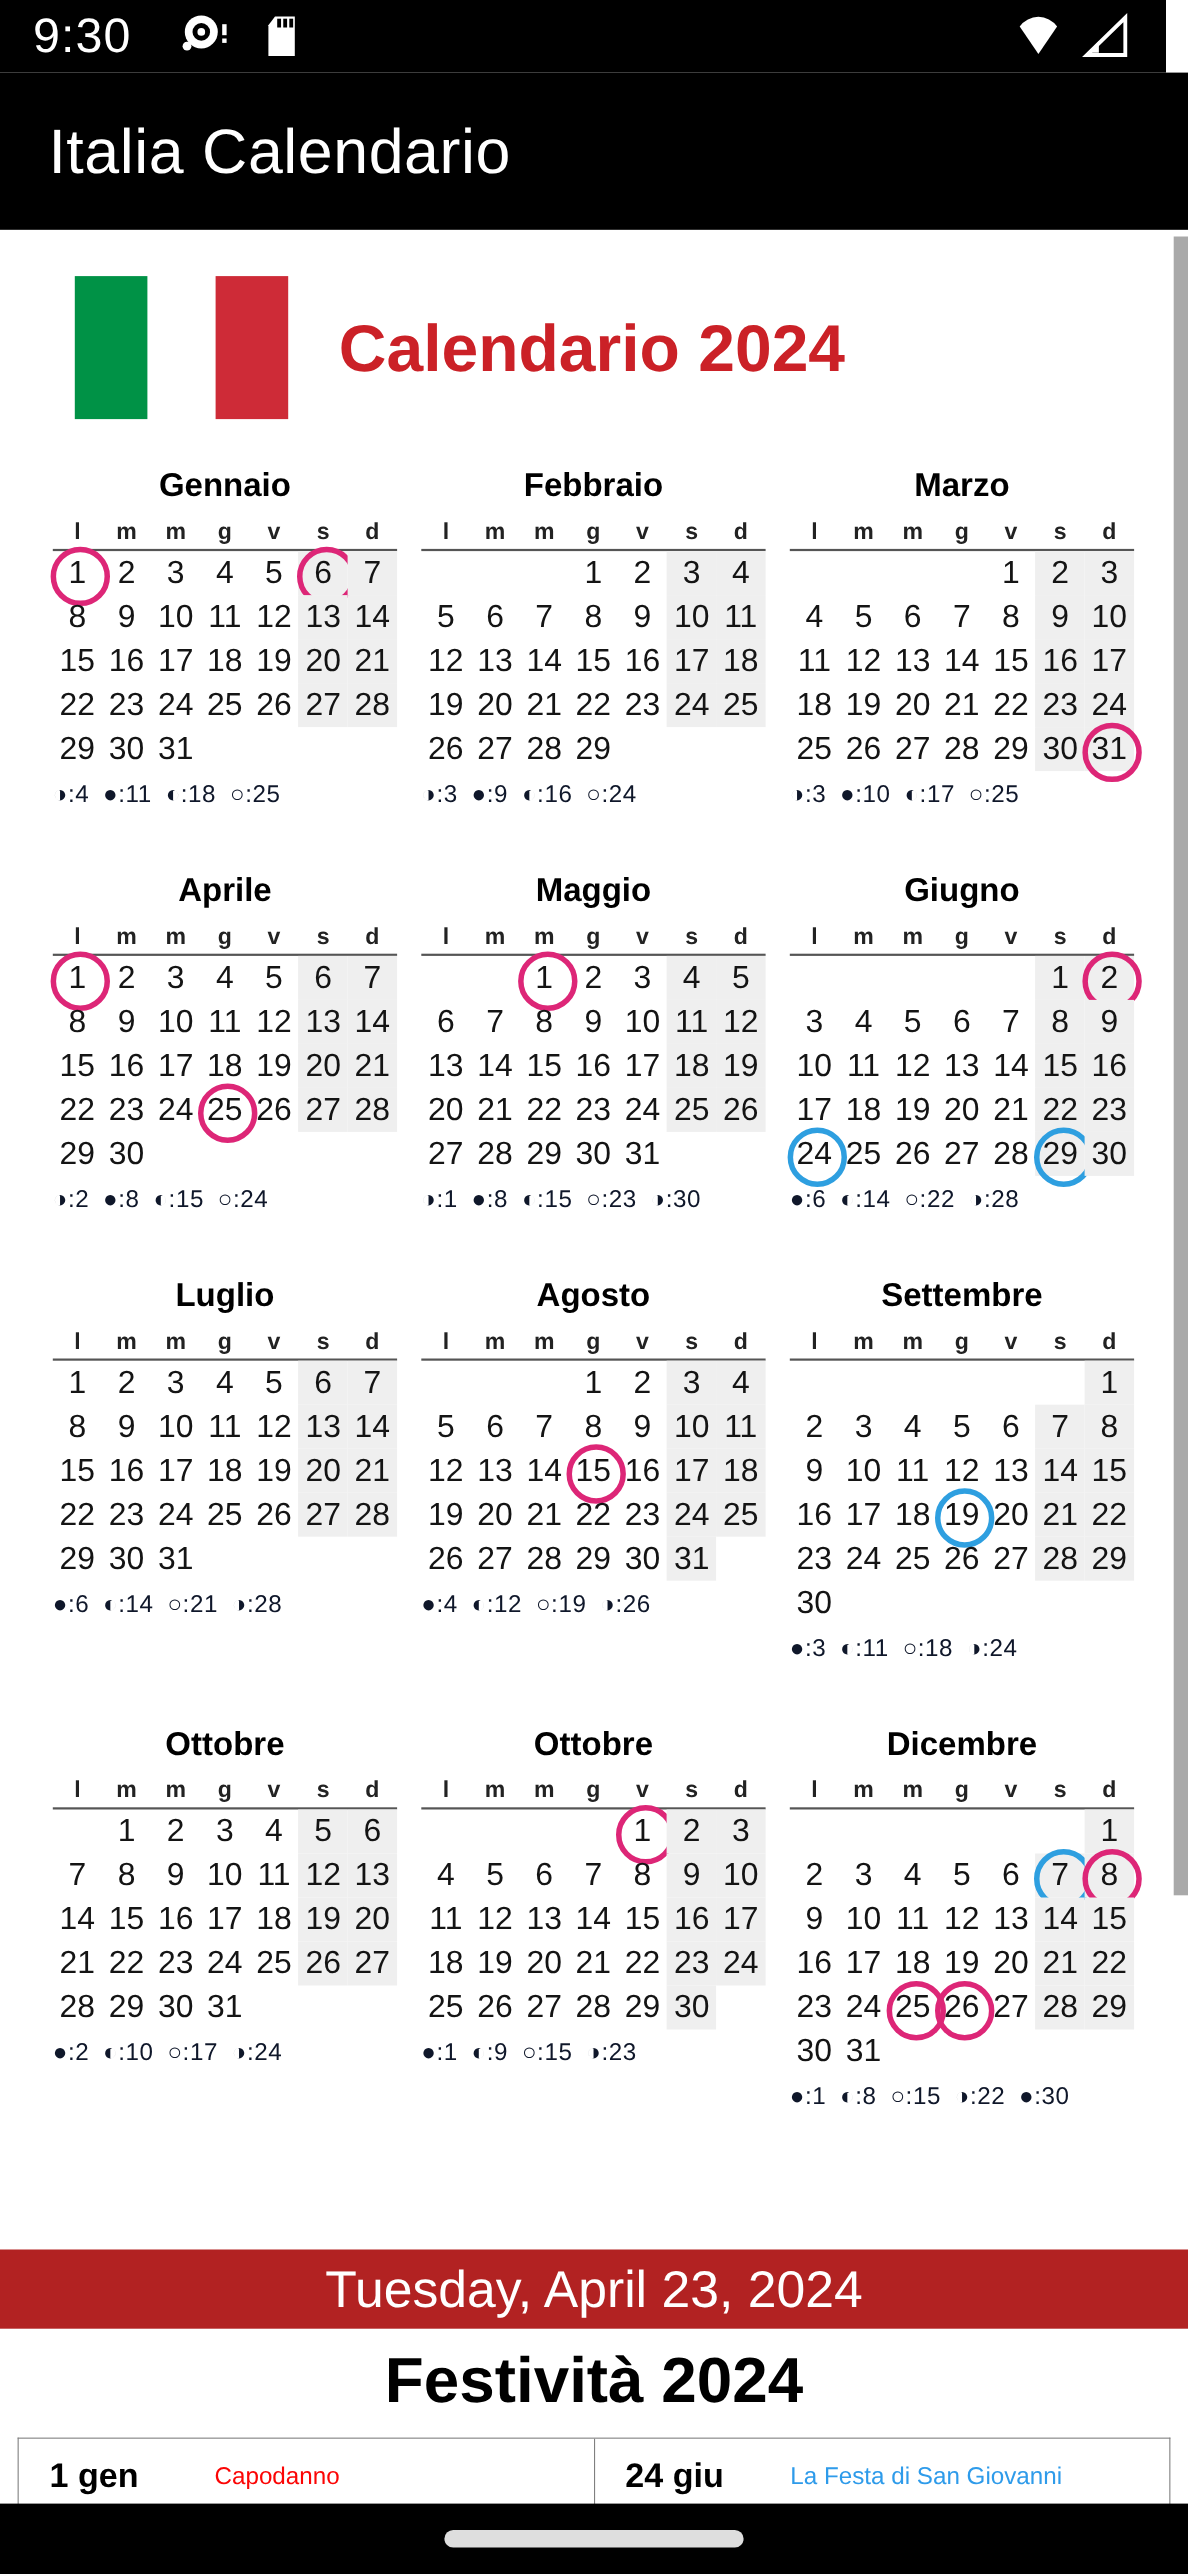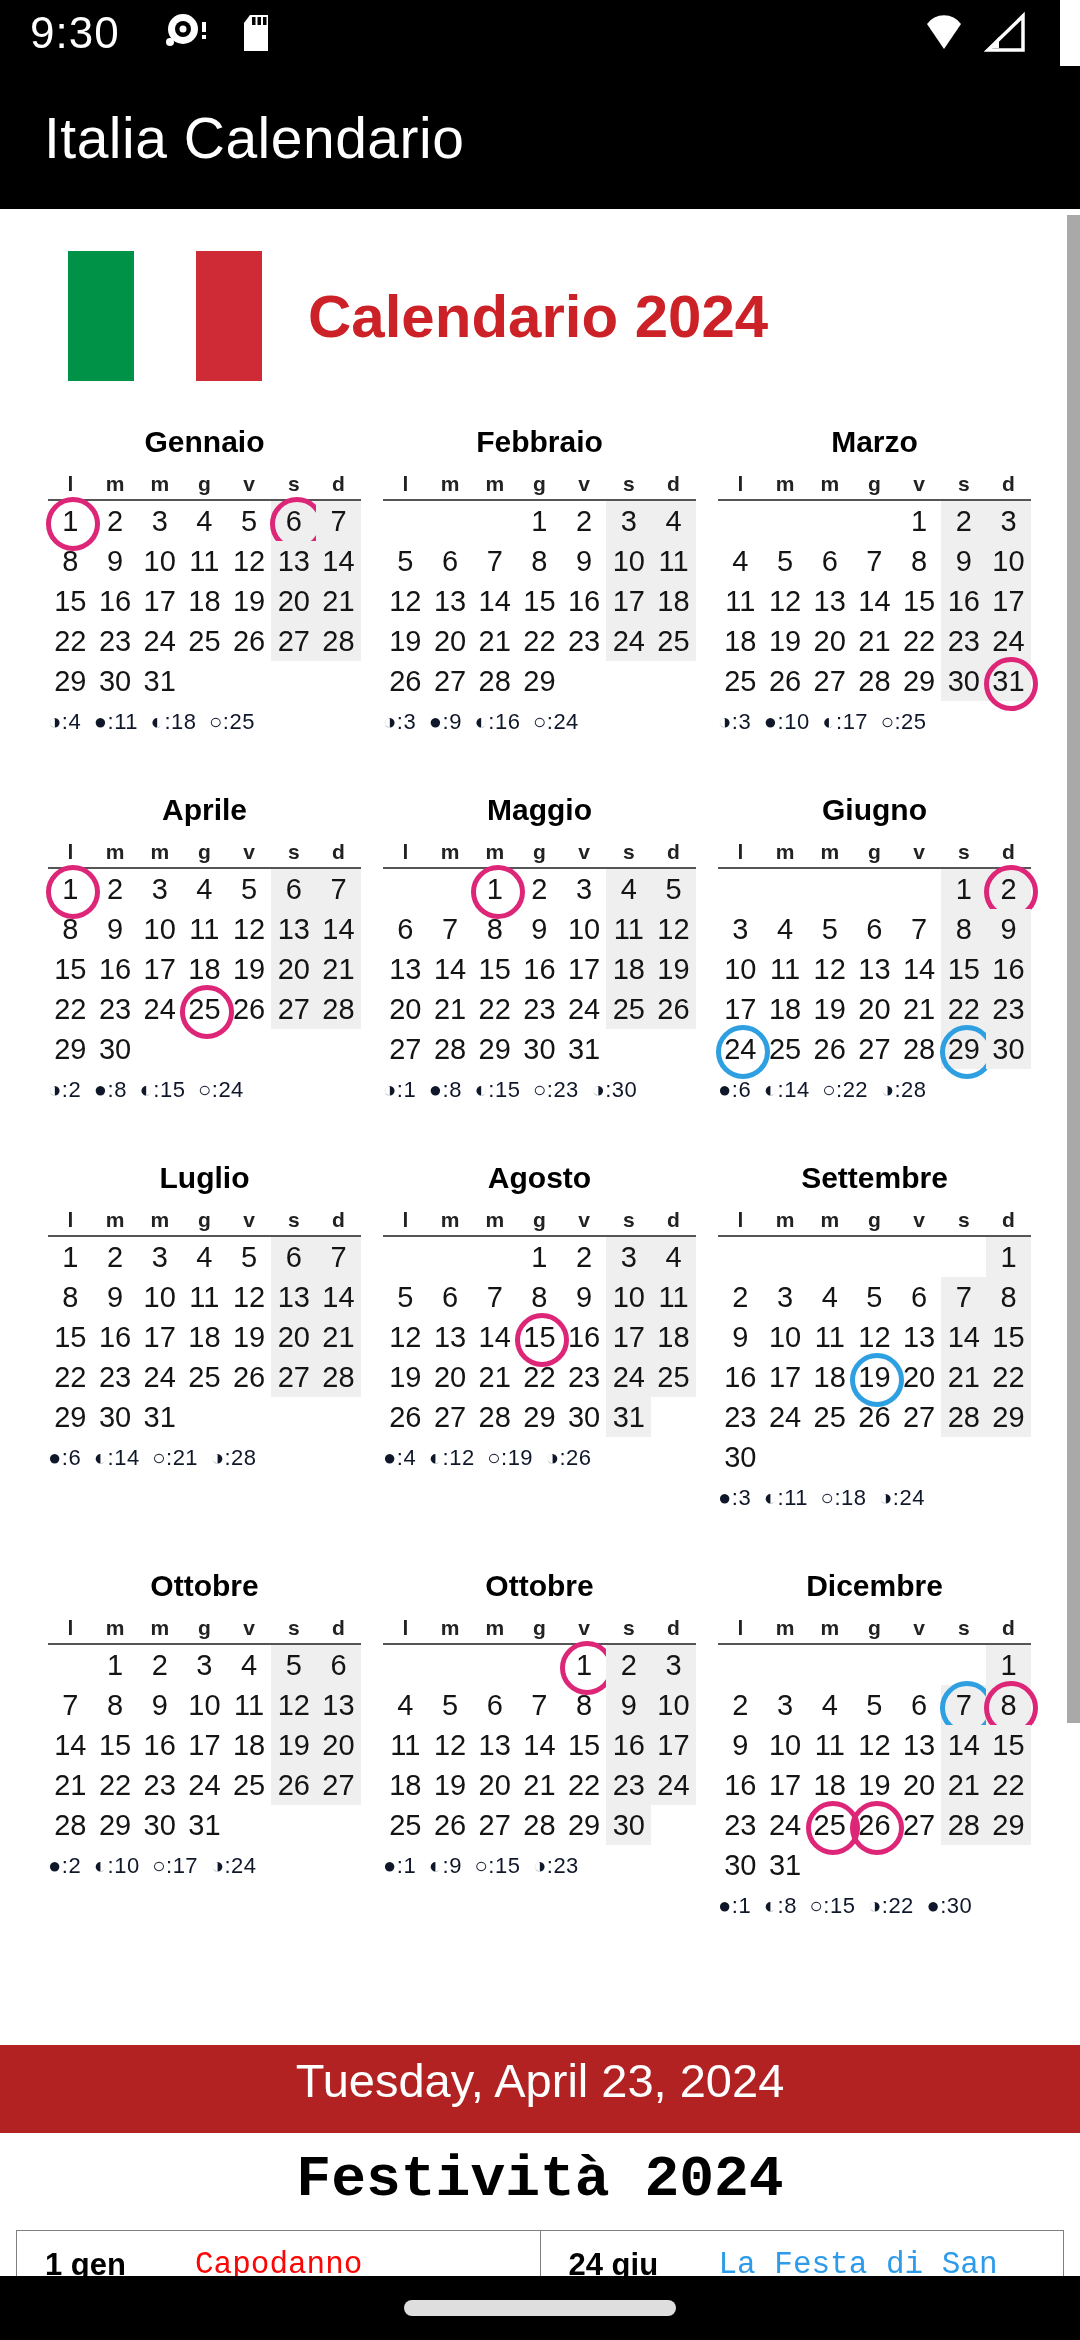--- a/index.html
+++ b/index.html
@@ -57,37 +57,37 @@
     margin:-24px 0 0 -24px;border-radius:50%;border:5px solid var(--circle-pink);
     pointer-events:none;
   }
   .ring.blue{border-color:var(--circle-blue);}
   .moon{
     text-align:left;font-size:22px;color:#0f172a;margin-top:8px;
     letter-spacing:.5px;word-spacing:6px;white-space:nowrap;
   }
   
   .date-banner{
-    margin-top:126px;width:1080px;height:88px;line-height:72px;
+    margin-top:126px;width:1080px;height:72px;line-height:72px;
     background:var(--banner-red);color:#fff;text-align:center;font-size:47px;
   }
   
   .fest-title{
-    text-align:center;font-size:58px;font-weight:bold;color:#000;margin:14px 0 18px 0;font-family:Liberation Mono, monospace;
+    text-align:center;font-size:58px;font-weight:bold;color:#000;margin:14px 0 18px 0;
   }
   .holiday-table{
     display:flex;margin:0 16px;border:1px solid #808080;border-bottom:none;
     box-sizing:border-box;align-items:stretch;
   }
   .holiday-col{flex:1;padding-top:8px;}
   .holiday-col + .holiday-col{border-left:1px solid #808080;}
   .hrow{display:flex;padding:5px 0;}
   .h-date{width:150px;min-width:150px;font-weight:bold;color:#000;font-size:31px;
     padding-left:28px;line-height:42px;}
-  .h-name{flex:1;font-size:31px;line-height:42px;padding-right:10px;font-family:Liberation Mono, monospace;}
+  .h-name{flex:1;font-size:22px;line-height:42px;padding-right:10px;}
   .c-red{color:var(--holiday-red);}
   .c-blue{color:var(--holiday-blue);}
   .c-black{color:#000;}
   
   .scrollbar-thumb{
     position:absolute;right:0;top:215px;width:13px;height:1508px;background:#a9a9a9;
   }
   
   .nav-bar{
     position:absolute;left:0;bottom:0;width:1080px;height:64px;background:#000;

